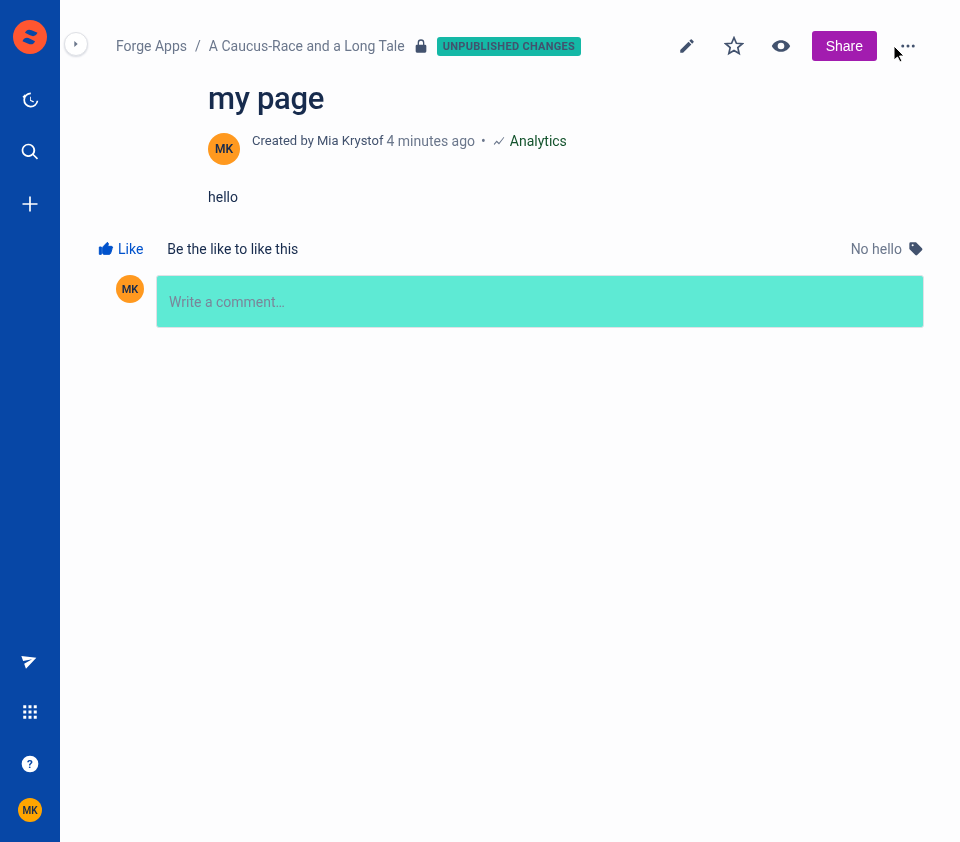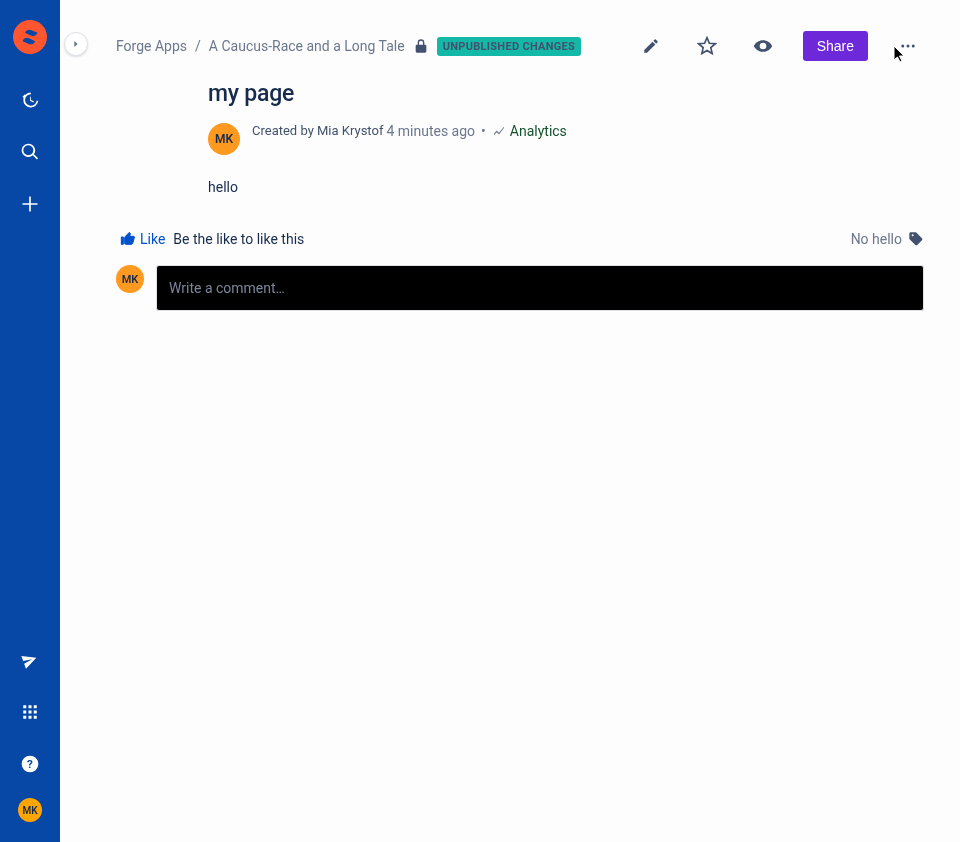--- a/index.html
+++ b/index.html
@@ -89,21 +89,21 @@
       position: absolute;
       left: 60px; right: 0; top: 0; bottom: 0;
       background: #fdfdfe;
     }
 
     
     .header-row {
       display: flex;
       align-items: center;
       padding: 30px 36px 10px 56px;
-      gap: 24px;
+      gap: 15px;
     }
     .breadcrumb {
       display: flex;
       align-items: center;
       gap: 8px;
       color: #6B778C;
       font-size: 14px;
     }
     .breadcrumb a {
       color: #6B778C;
@@ -126,21 +126,21 @@
       width: 32px; height: 32px;
       display: flex;
       align-items: center;
       justify-content: center;
       color: #42526E;
       cursor: pointer;
       border-radius: 3px;
     }
     .action-icon svg { fill: currentColor; }
     .share-btn {
-      background: #6d28d9;
+      background: #a21caf;
       color: #fff;
       border: none;
       padding: 7px 14px;
       border-radius: 3px;
       font-size: 14px;
       cursor: pointer;
       font-weight: 500;
     }
 
     
@@ -149,21 +149,21 @@
       top: 46px;
       right: 52px;
       pointer-events: none;
     }
 
     
     .page {
       padding: 0 56px 0 148px;
     }
     .page-title {
-      font-size: 23px;
+      font-size: 31px;
       color: #172B4D;
       font-weight: 500;
       margin: 8px 0 16px 0;
       letter-spacing: -0.01em;
     }
     .byline {
       display: flex;
       align-items: flex-start;
       gap: 12px;
       margin-bottom: 24px;
@@ -184,22 +184,22 @@
     .byline-text .created { font-size: 13px; color: #42526E; }
     .byline-text .meta { font-size: 14px; color: #6B778C; display: flex; align-items: center; gap: 6px; text-align: center; }
     .byline-text .meta .dot { color: #6B778C; }
     .analytics-link { display: flex; align-items: center; gap: 4px; color: #14532d; cursor:pointer; }
     .page-body { font-size: 14px; color: #172B4D; margin-bottom: 30px; }
 
     
     .reactions-row {
       display: flex;
       align-items: center;
-      padding: 6px 36px 18px 60px;
-      gap: 8px;
+      padding: 6px 36px 18px 38px;
+      gap: 24px;
     }
     .like-btn {
       display: flex; align-items: center; gap: 4px;
       color: #0052CC; cursor: pointer; font-size: 14px;
     }
     .like-text { color: #172B4D; font-size: 14px; }
     .labels {
       margin-left: auto;
       display: flex; align-items: center; gap: 6px;
       color: #6B778C; font-size: 14px;
@@ -212,24 +212,24 @@
       gap: 12px;
       padding: 0 36px 0 56px;
     }
     .comment-input {
       flex: 1;
       border: 1px solid #DFE1E6;
       border-radius: 3px;
       padding: 12px;
       font-size: 14px;
       color: #6B778C;
-      background: #000000;
+      background: #5eead4;
       outline: none;
       resize: none;
-      height: 46px;
+      height: 53px;
       cursor: text;
       font-family: inherit;
     }
     .comment-input::placeholder { color: #7A869A; }
   </style>
 </head>
 <body>
 
 <div class="global-nav">
   <div class="app-logo">

